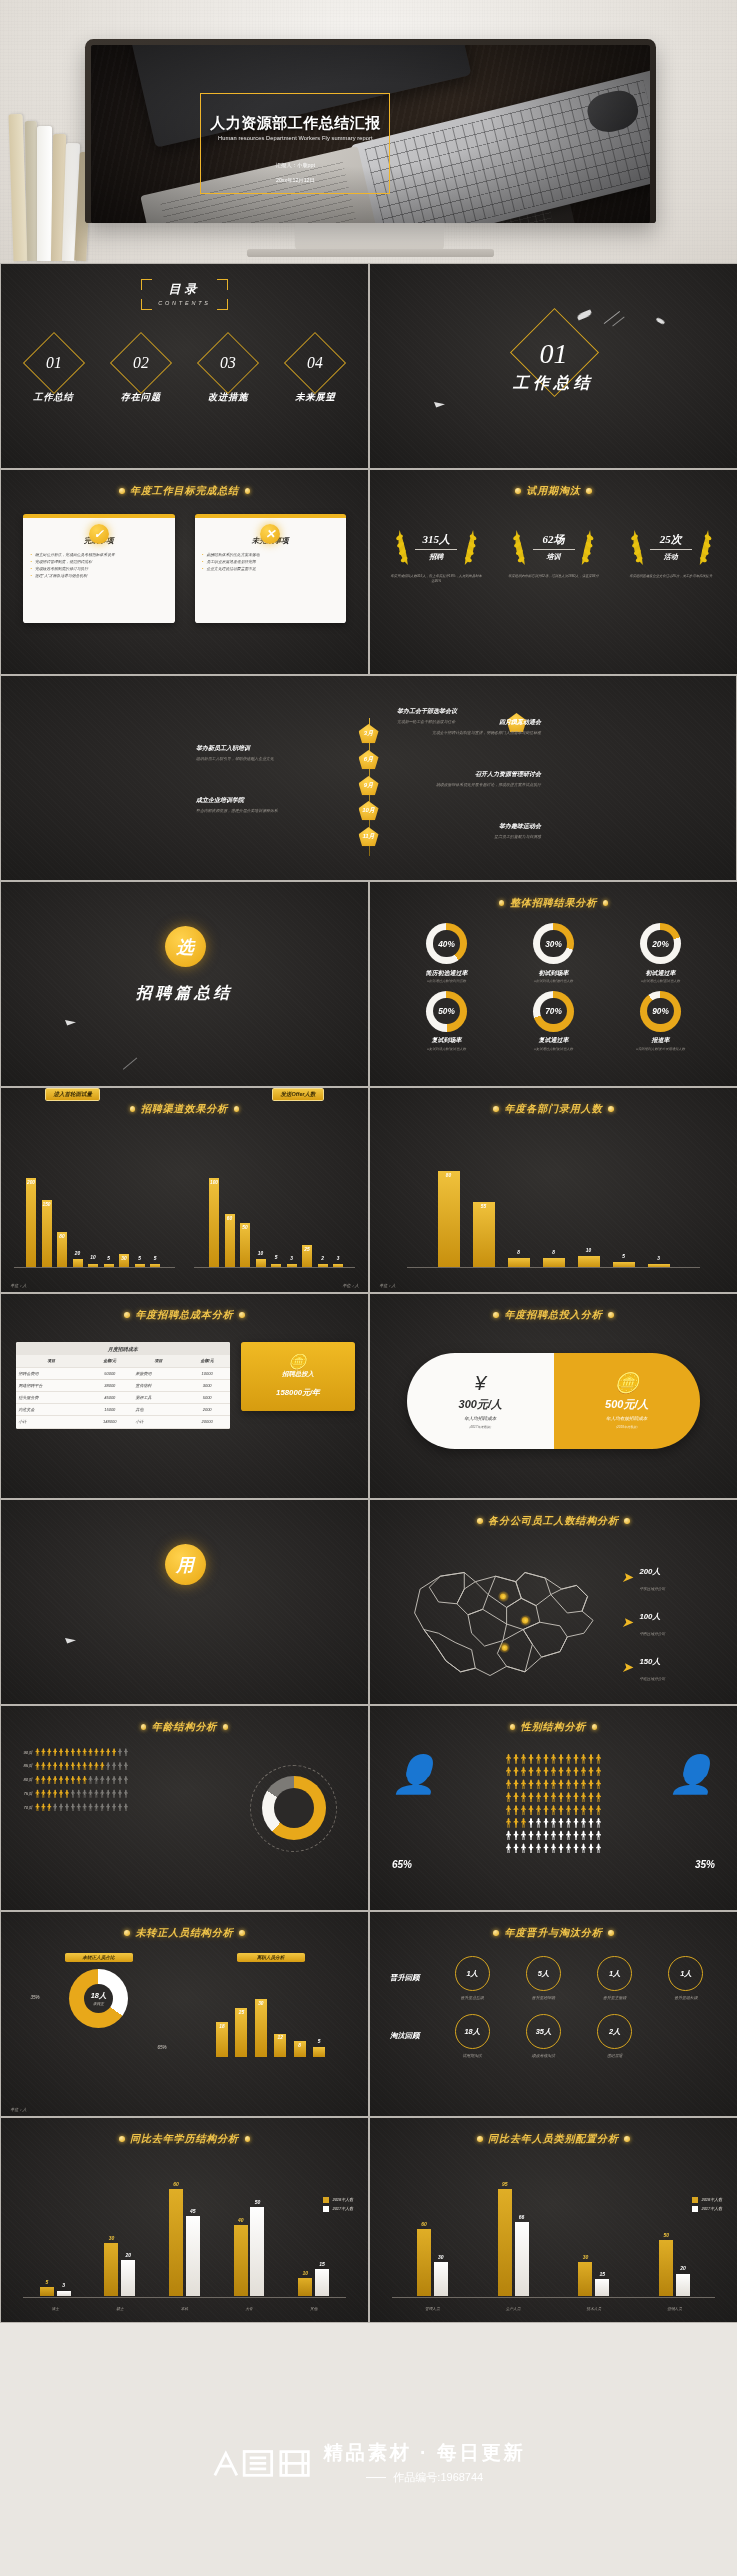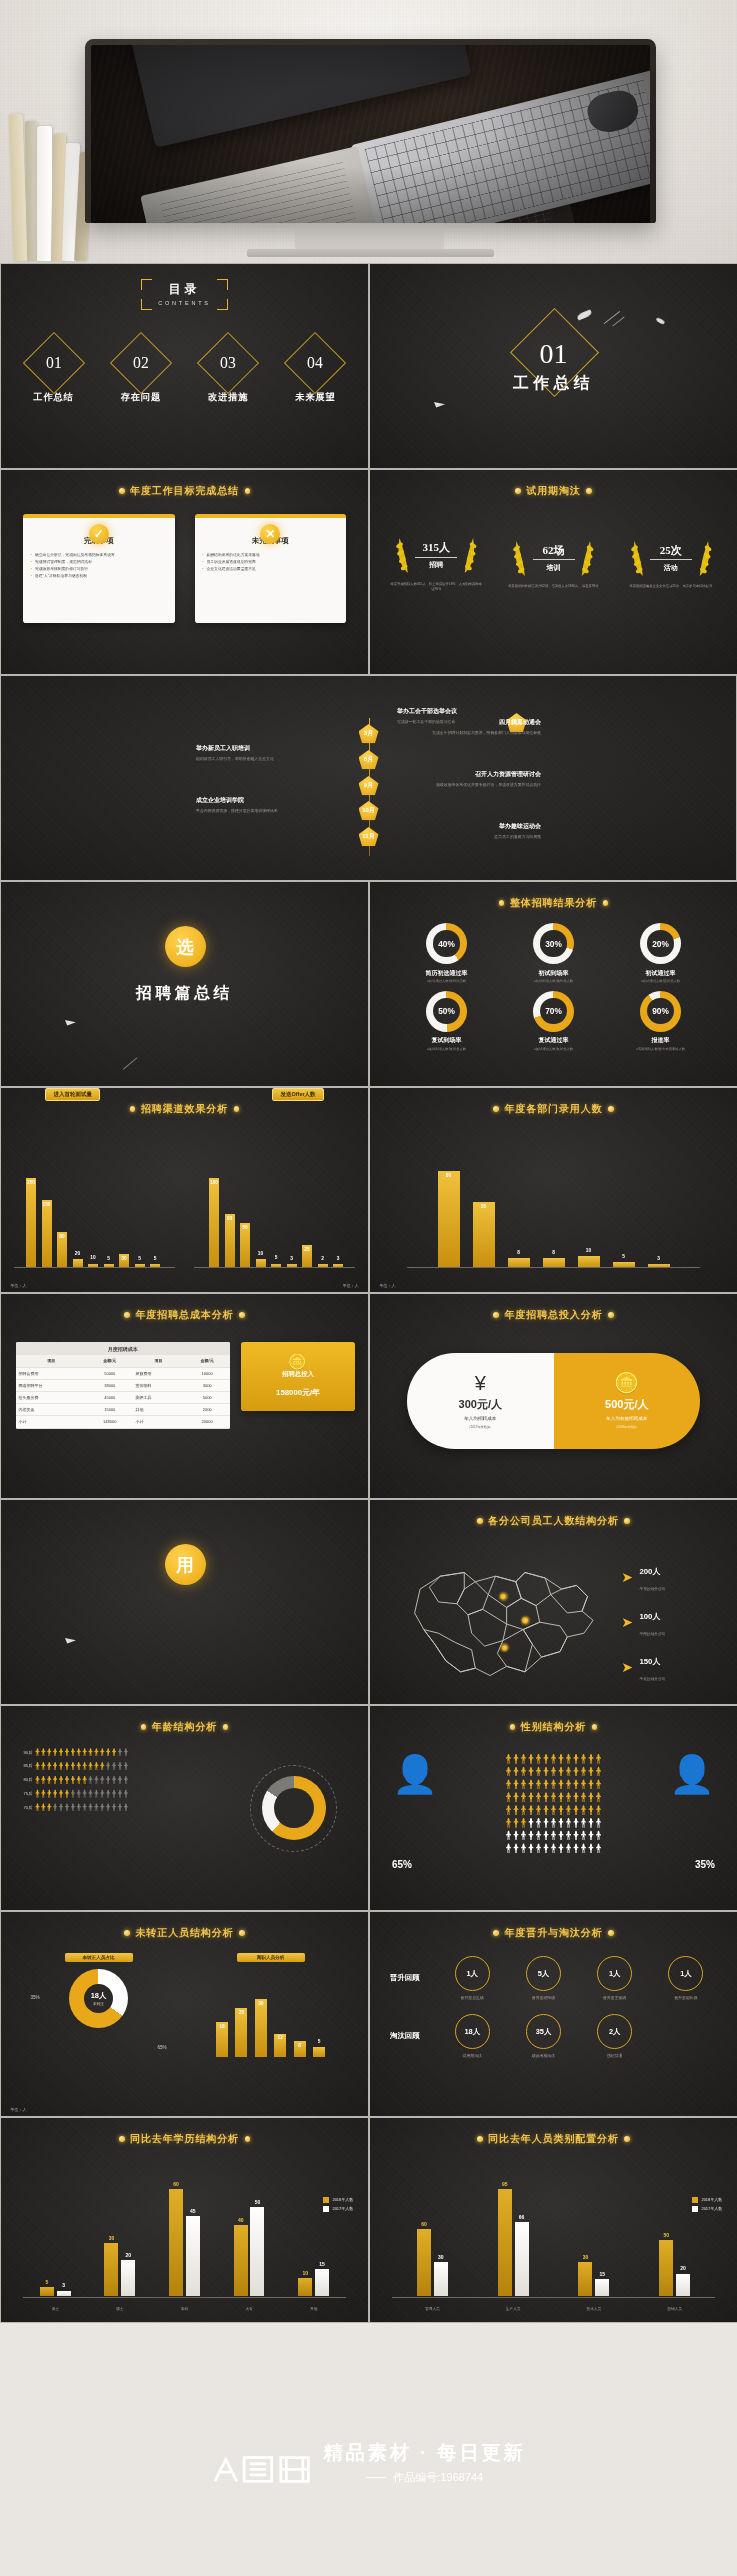--- a/index.html
+++ b/index.html
@@ -179,20 +179,21 @@
   .b6 { left: 70px; width: 12px; height: 109px; background: linear-gradient(90deg,#b9ab8d,#cfc3a8); transform: rotate(3deg);}
 
   
   .grid {
     position: relative;
     width: 624px;
     display: grid;
     grid-template-columns: 369px 369px;
     gap: 0;
     background: #bdb9b3;
+    font-style: italic;
   }
   .slide {
     position: relative;
     width: 369px;
     height: 206px;
     background: radial-gradient(ellipse at 50% 42%, #33312f 0%, #272524 55%, #1c1b1a 100%);
     border: 0.9px solid #b9b5af;
     overflow: hidden;
     color: #fff;
   }
@@ -304,21 +305,21 @@
     width:20px; height:20px; border-radius:50%;
     background: radial-gradient(circle at 36% 30%, #ffd54f, #e8a713);
     color:#fff; font-size: 12px; line-height:20px; text-align:center; font-weight:bold;
     box-shadow: 0 0 8.3px rgba(240,185,40,.75);
   }
   .card-h { text-align:center; font-size:7.4px; font-weight:bold; color:#2b2b2b; margin-bottom:5.5px; }
   .card-li { font-size:3.8px; color:#4a4a4a; line-height:1.85; padding-left:4.6px; position:relative; }
   .card-li::before { content:"•"; position:absolute; left:0; color:#e8a713; }
 
   
-  .ach { position:absolute; left:14.7px; right:14.7px; top:64px; display:flex; justify-content:space-between;align-items:center; }
+  .ach { position:absolute; left:14.7px; right:14.7px; top:56px; display:flex; justify-content:space-between; }
   .ach-i { width: 103px; text-align:center; position:relative; }
   .laurel { position:relative; height: 42px; display:flex; align-items:center; justify-content:center; }
   .laurel .lf { position:absolute; top:1.8px; width: 16.6px; height: 39px; }
   .laurel .lf.l { left: 9.2px; }
   .laurel .lf.r { right: 9.2px; }
   .ach-num { font-size: 11px; font-weight:bold; color:#fff; font-family:"Liberation Serif",serif; }
   .ach-rule { width: 42px; height:0.9px; background:#cfcac2; margin: 1.8px auto 2.8px; }
   .ach-lbl { font-size: 7px; color:#fff; font-weight:bold; }
   .ach-desc { font-size: 3.3px; color:#a7a29b; line-height:1.7; margin-top:5.5px; padding: 0 5.5px; }
 
@@ -509,21 +510,21 @@
   .clegend div { display:flex; align-items:center; gap:3.7px; margin-bottom:3.7px; font-size:4px; color:#e6e2db; }
   .clegend i { width:5.5px; height:5.5px; display:block; }
   .clegend i.y { background:#d8a521; }
   .clegend i.w { background:#ffffff; }
 
   
   .watermark {
     position:absolute; left:0; right:0; bottom:0; height:144px;
     pointer-events:none; z-index: 50;
   }
-  .wm-inner { position:absolute; left:0; right:0; top:7.4px; display:flex; align-items:flex-end; justify-content:center; gap:9.2px; }
+  .wm-inner { position:absolute; left:0; right:0; top:7.4px; display:flex; align-items:center; justify-content:center; gap:9.2px; }
   .wm-logo { width: 103px; height: 33px; }
   .wm-txt { color:#fff; }
   .wm-txt .t1 { font-size: 19.3px; font-weight:bold; letter-spacing: 2.8px; }
   .wm-txt .t2 { font-size: 11px; margin-top:3.7px; display:flex; align-items:center; gap:7.4px; justify-content:center;}
   .wm-txt .t2 .dash { width:20px; height:1.5px; background:#fff; display:block; }
 </style>
 </head>
 <body>
 
 <div id="page">
@@ -547,20 +548,26 @@
       <div class="screen">
         <div class="screen-photo">
           <div class="sp-desk"></div>
           <div class="sp-grain"></div>
           <div class="sp-mon"></div>
           <div class="sp-pad2"></div>
           <div class="sp-kbd"></div>
           <div class="sp-pad"></div>
           <div class="sp-mouse"></div>
           <div class="sp-vig"></div>
+        </div>
+        <div class="title-frame">
+          <div class="title-cn">人力资源部工作总结汇报</div>
+          <div class="title-en">Human resources Department Workers Fly summary report</div>
+          <div class="title-meta1">汇报人：小鹿ppt</div>
+          <div class="title-meta2">20xx年12月12日</div>
         </div>
       </div>
     </div>
   </div>
 
   <div class="grid">
 
     <div class="slide">
       <div class="noise"></div>
       <div class="brk tl"></div>

